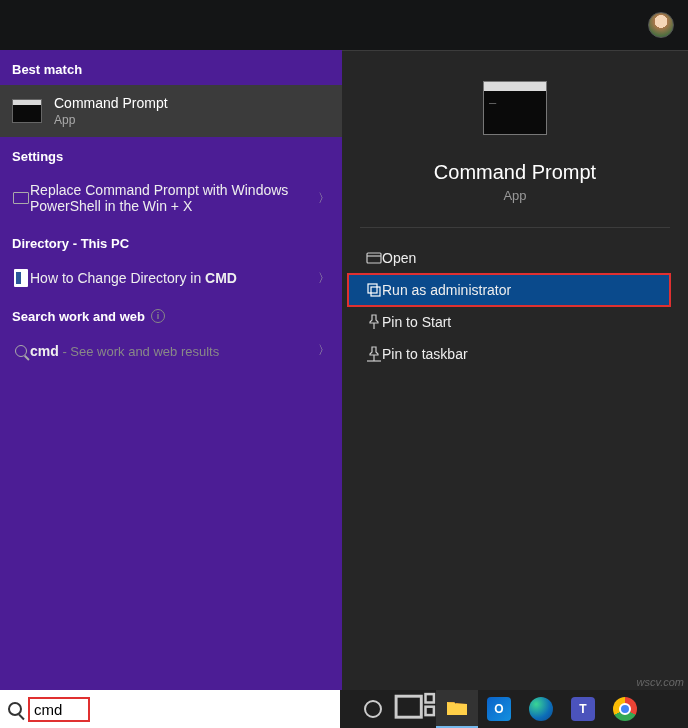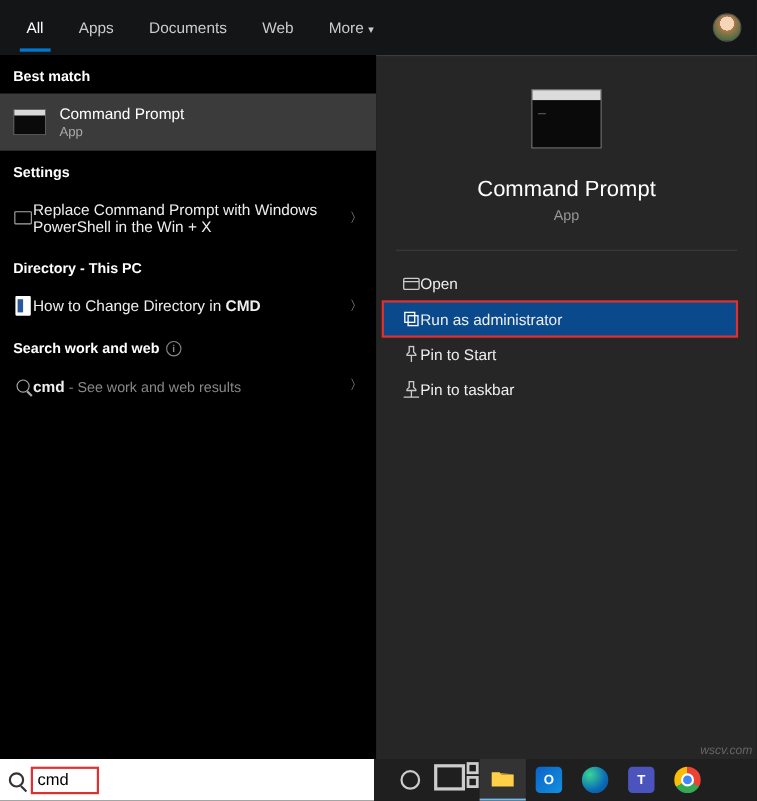--- a/index.html
+++ b/index.html
@@ -62,21 +62,21 @@
       border-radius: 50%;
       background: radial-gradient(circle at 50% 35%, #f5d6b8 32%, #a9774c 33%, #4a6e40 75%);
       border: 1px solid #555;
     }
     .main {
       display: flex;
       height: 640px;
     }
     .left-pane {
       width: 342px;
-      background: #000000;
+      background: #4c1d95;
     }
     .right-pane {
       flex: 1;
       background: #262626;
       border-top: 1px solid #3c3c3c;
     }
     .section-label {
       font-size: 13px;
       font-weight: 600;
       color: #fff;
@@ -349,29 +349,20 @@
       bottom: 40px;
       font-size: 11px;
       color: #666;
       font-style: italic;
     }
   </style>
 </head>
 <body>
 
 <div class="header">
-  <div class="tabs">
-    <div class="tab active">All</div>
-    <div class="tab">Apps</div>
-    <div class="tab">Documents</div>
-    <div class="tab">Web</div>
-    <div class="tab">
-      <span>More</span><span class="more-chevron">▾</span>
-    </div>
-  </div>
   <div class="avatar"></div>
 </div>
 
 <div class="main">
   <div class="left-pane">
     <div class="section-label">Best match</div>
     <div class="best-match-item">
       <div class="app-icon"></div>
       <div class="bm-text">
         <div class="title">Command Prompt</div>
@@ -392,21 +383,21 @@
     <div class="list-item">
       <div class="icon-slot">
           <div class="doc-icon"></div>
         </div>
       <div class="label">
         <span>How to Change Directory in </span><span class="strong">CMD</span>
       </div>
       <div class="chevron">〉</div>
     </div>
 
-    <div class="section-label" style="display:flex;align-items:center">
+    <div class="section-label" style="display:flex;">
       <span>Search work and web</span>
       <span class="info-icon">i</span>
     </div>
     <div class="list-item">
       <div class="icon-slot">
           <div class="search-icon-small"></div>
         </div>
       <div class="label">
         <span class="strong">cmd</span><span class="hint"> - See work and web results</span>
       </div>

